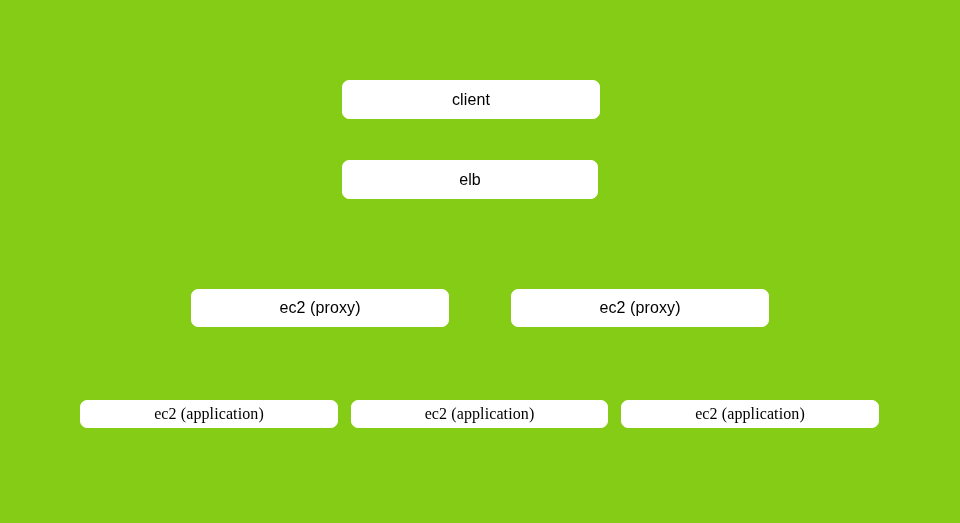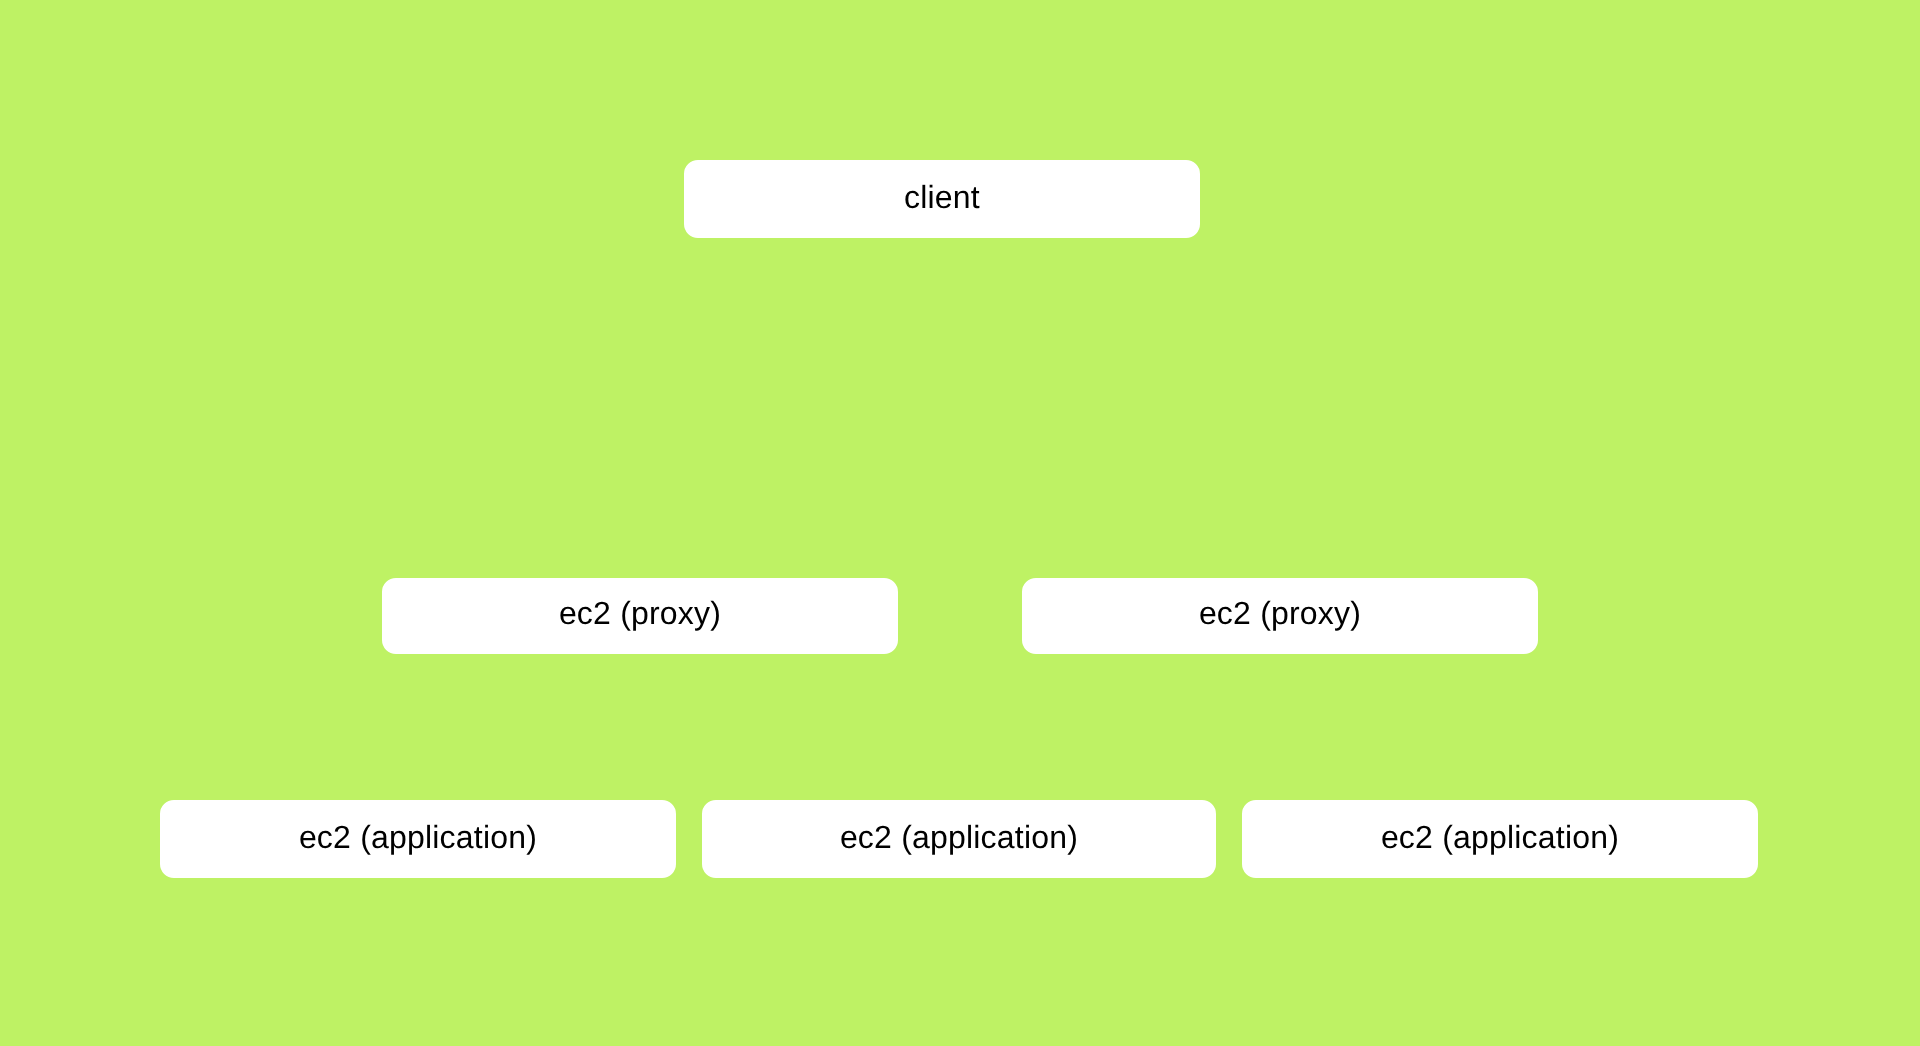--- a/index.html
+++ b/index.html
@@ -8,21 +8,21 @@
     padding: 0;
     background: #000000;
   }
   body {
     font-family: "Liberation Sans", sans-serif;
   }
   #canvas {
     position: relative;
     width: 960px;
     height: 523px;
-    background: #bef264;
+    background: #84cc16;
     overflow: hidden;
   }
   .node {
     position: absolute;
     box-sizing: border-box;
     background: #ffffff;
     border: 1px solid #ffffff;
     border-radius: 7px;
     display: flex;
     align-items: center;
@@ -36,39 +36,42 @@
     -webkit-font-smoothing: antialiased;
   }
   .node-label {
     display: block;
     pointer-events: none;
   }
   
   .row-client  { top: 80px;  height: 39px; }
   .row-elb     { top: 160px; height: 39px; }
   .row-proxy   { top: 253px; height: 38px; margin-top: 36px; }
-  .row-app     { top: 400px; height: 39px; }
+  .row-app     { top: 400px; height: 28px; font-family: Liberation Serif, serif; }
 
   .col-client  { left: 342px; width: 258px; }
   .col-elb     { left: 342px; width: 256px; }
   .col-proxy-1 { left: 191px; width: 258px; }
   .col-proxy-2 { left: 511px; width: 258px; }
   .col-app-1   { left: 80px;  width: 258px; }
   .col-app-2   { left: 351px; width: 257px; }
   .col-app-3   { left: 621px; width: 258px; }
 </style>
 </head>
 <body>
 
 <div id="canvas">
 
   <div class="node row-client col-client">
     <span class="node-label">client</span>
   </div>
 
+  <div class="node row-elb col-elb">
+    <span class="node-label">elb</span>
+  </div>
 
   <div class="node row-proxy col-proxy-1">
     <span class="node-label">ec2 (proxy)</span>
   </div>
 
   <div class="node row-proxy col-proxy-2">
     <span class="node-label">ec2 (proxy)</span>
   </div>
 
   <div class="node row-app col-app-1">

